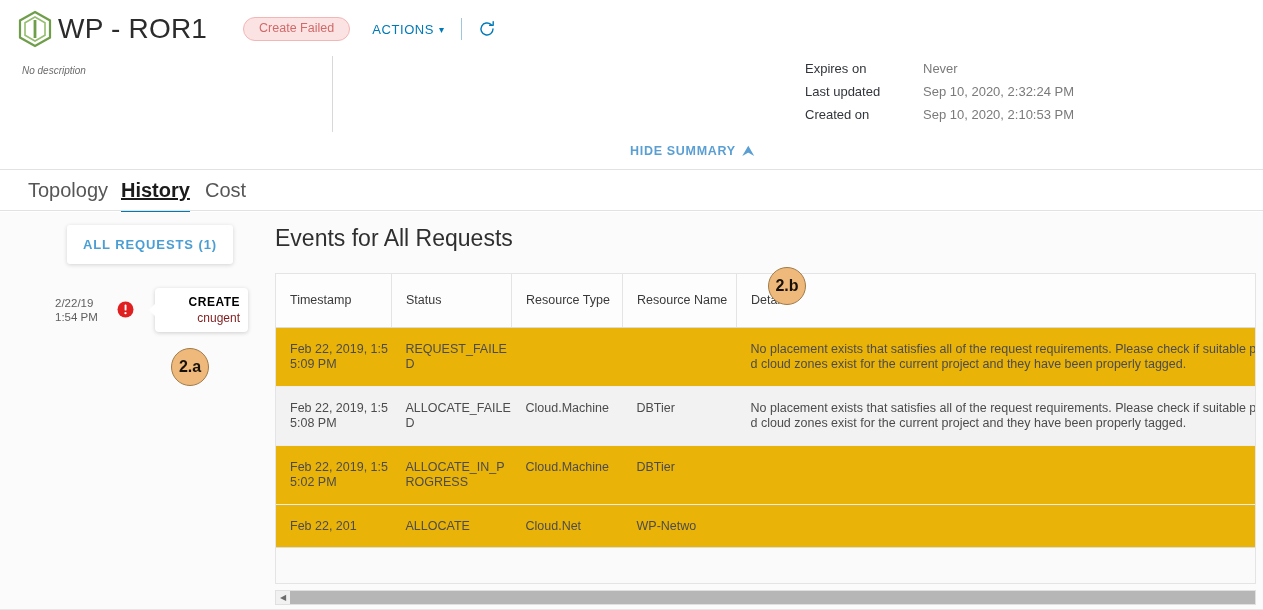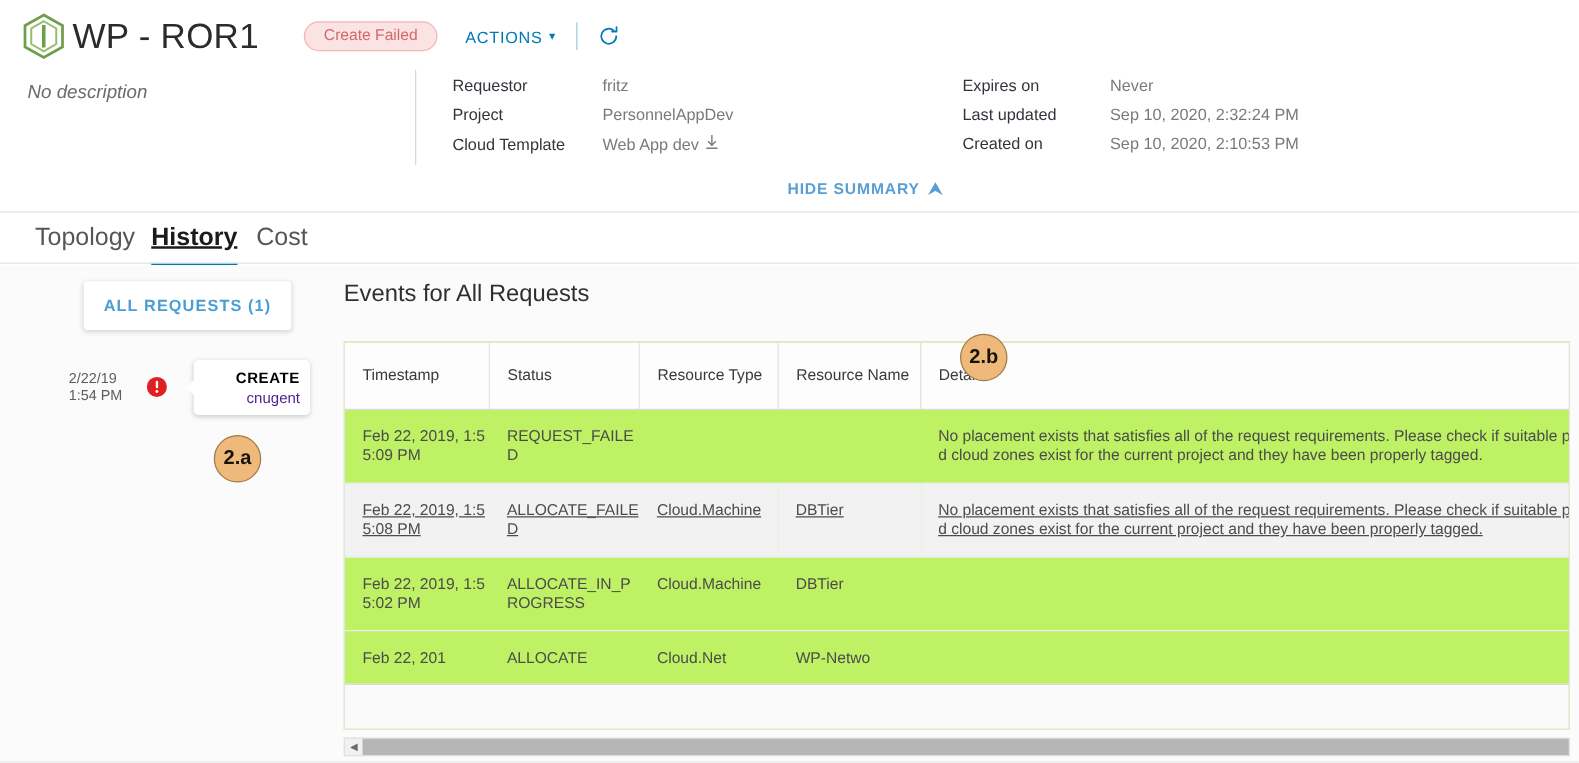--- a/index.html
+++ b/index.html
@@ -72,40 +72,40 @@
   #refresh-btn {
     margin-left: 16px;
     color: #0079b8;
     display: flex;
     align-items: center;
   }
 
   #description {
     position: absolute;
     left: 22px; top: 65px;
-    font-size: 15px;
+    font-size: 10px;
     font-style: italic;
     color: #6b6b6b;
   }
 
   #meta-divider {
     position: absolute;
     left: 332px; top: 56px;
     width: 1px; height: 76px;
     background: #d8d8d8;
   }
 
   .meta-block { position: absolute; font-size: 13px; }
   #meta-left { left: 362px; top: 61px; }
   #meta-right { left: 770px; top: 61px; }
   .meta-row { display: flex; height: 23px; align-items: baseline; }
   .meta-label { color: #31353b; white-space: nowrap; }
   .meta-value { color: #7a7a7a; white-space: nowrap; display: flex; align-items: center; }
   #meta-left .meta-label { width: 120px; }
-  #meta-right .meta-label { width: 118px; }
+  #meta-right .meta-label { width: 118px; margin-left: 35px; }
   .dl-icon { margin-left: 5px; }
 
   #hide-summary {
     position: absolute;
     left: 630px; top: 143px;
     color: #5a9fd4;
     font-size: 12.5px;
     font-weight: bold;
     letter-spacing: 0.7px;
     display: flex;
@@ -201,21 +201,21 @@
     font-size: 12px;
     font-weight: bold;
     color: #000000;
     letter-spacing: 0.5px;
   }
   #tl-card-user {
     position: absolute;
     left: 0; right: 8px; top: 23px;
     text-align: right;
     font-size: 12px;
-    color: #4c1d95;
+    color: #7f1d1d;
   }
 
   
   .callout {
     position: absolute;
     width: 38px; height: 38px;
     border-radius: 50%;
     background: #eeb97a;
     border: 1.5px solid #a07b49;
     color: #17110a;
@@ -227,31 +227,31 @@
     box-sizing: border-box;
     z-index: 30;
   }
   #callout-a { left: 171px; top: 348px; }
   #callout-b { left: 768px; top: 267px; }
 
   
   #events-title {
     position: absolute;
     left: 275px; top: 13px;
-    font-size: 19px;
+    font-size: 23px;
     color: #2f2f2f;
     font-weight: 400;
   }
 
   #table-wrap {
     position: absolute;
     left: 275px; top: 61px;
     width: 981px;
     height: 311px;
-    background: #bef264;
+    background: #eab308;
     border: 1px solid #e4e4e4;
     box-sizing: border-box;
     overflow: hidden;
   }
 
   table.evt {
     width: 981px;
     border-collapse: collapse;
     table-layout: fixed;
     font-size: 12.5px;
@@ -271,21 +271,21 @@
   }
   table.evt th:last-child { border-right: none; }
   table.evt td {
     vertical-align: top;
     padding: 14px 0 14px 14px;
     color: #4c4c4c;
     line-height: 15px;
     border-bottom: 1px solid #ededed;
     word-break: break-all;
   }
-  table.evt tr.alt td { background: #f2f2f2; text-decoration: underline; }
+  table.evt tr.alt td { background: #f2f2f2; }
   .c0 { width: 101px; }
   .c1 { width: 105px; }
   .c2 { width: 96px; }
   .c3 { width: 99px; }
   .c4 { width: 580px; }
   td.c4 { padding-right: 8px; }
 
   #table-footer {
     position: absolute;
     left: 0; bottom: 0;
@@ -344,41 +344,20 @@
         <path d="M15 9a6 6 0 1 1-1.9-4.4" fill="none" stroke="#0079b8" stroke-width="1.4" stroke-linecap="round"></path>
         <path d="M15.2 1.6 L15.2 5.2 L11.6 5.2" fill="none" stroke="#0079b8" stroke-width="1.4" stroke-linecap="round" stroke-linejoin="round"></path>
       </svg>
     </span>
   </div>
 
   <div id="description">No description</div>
 
   <div id="meta-divider"></div>
 
-  <div class="meta-block" id="meta-left">
-    <div class="meta-row">
-      <span class="meta-label">Requestor</span>
-      <span class="meta-value">fritz</span>
-    </div>
-    <div class="meta-row">
-      <span class="meta-label">Project</span>
-      <span class="meta-value">PersonnelAppDev</span>
-    </div>
-    <div class="meta-row">
-      <span class="meta-label">Cloud Template</span>
-      <span class="meta-value">
-        <span>Web App dev</span>
-        <span class="dl-icon">
-          <svg width="11" height="13" viewBox="0 0 11 13">
-            <path d="M5.5 1 L5.5 8.5 M2.4 6 L5.5 9.2 L8.6 6 M1 11.6 L10 11.6" fill="none" stroke="#7a7a7a" stroke-width="1.1"></path>
-          </svg>
-        </span>
-      </span>
-    </div>
-  </div>
 
   <div class="meta-block" id="meta-right">
     <div class="meta-row">
       <span class="meta-label">Expires on</span>
       <span class="meta-value">Never</span>
     </div>
     <div class="meta-row">
       <span class="meta-label">Last updated</span>
       <span class="meta-value">Sep 10, 2020, 2:32:24 PM</span>
     </div>

